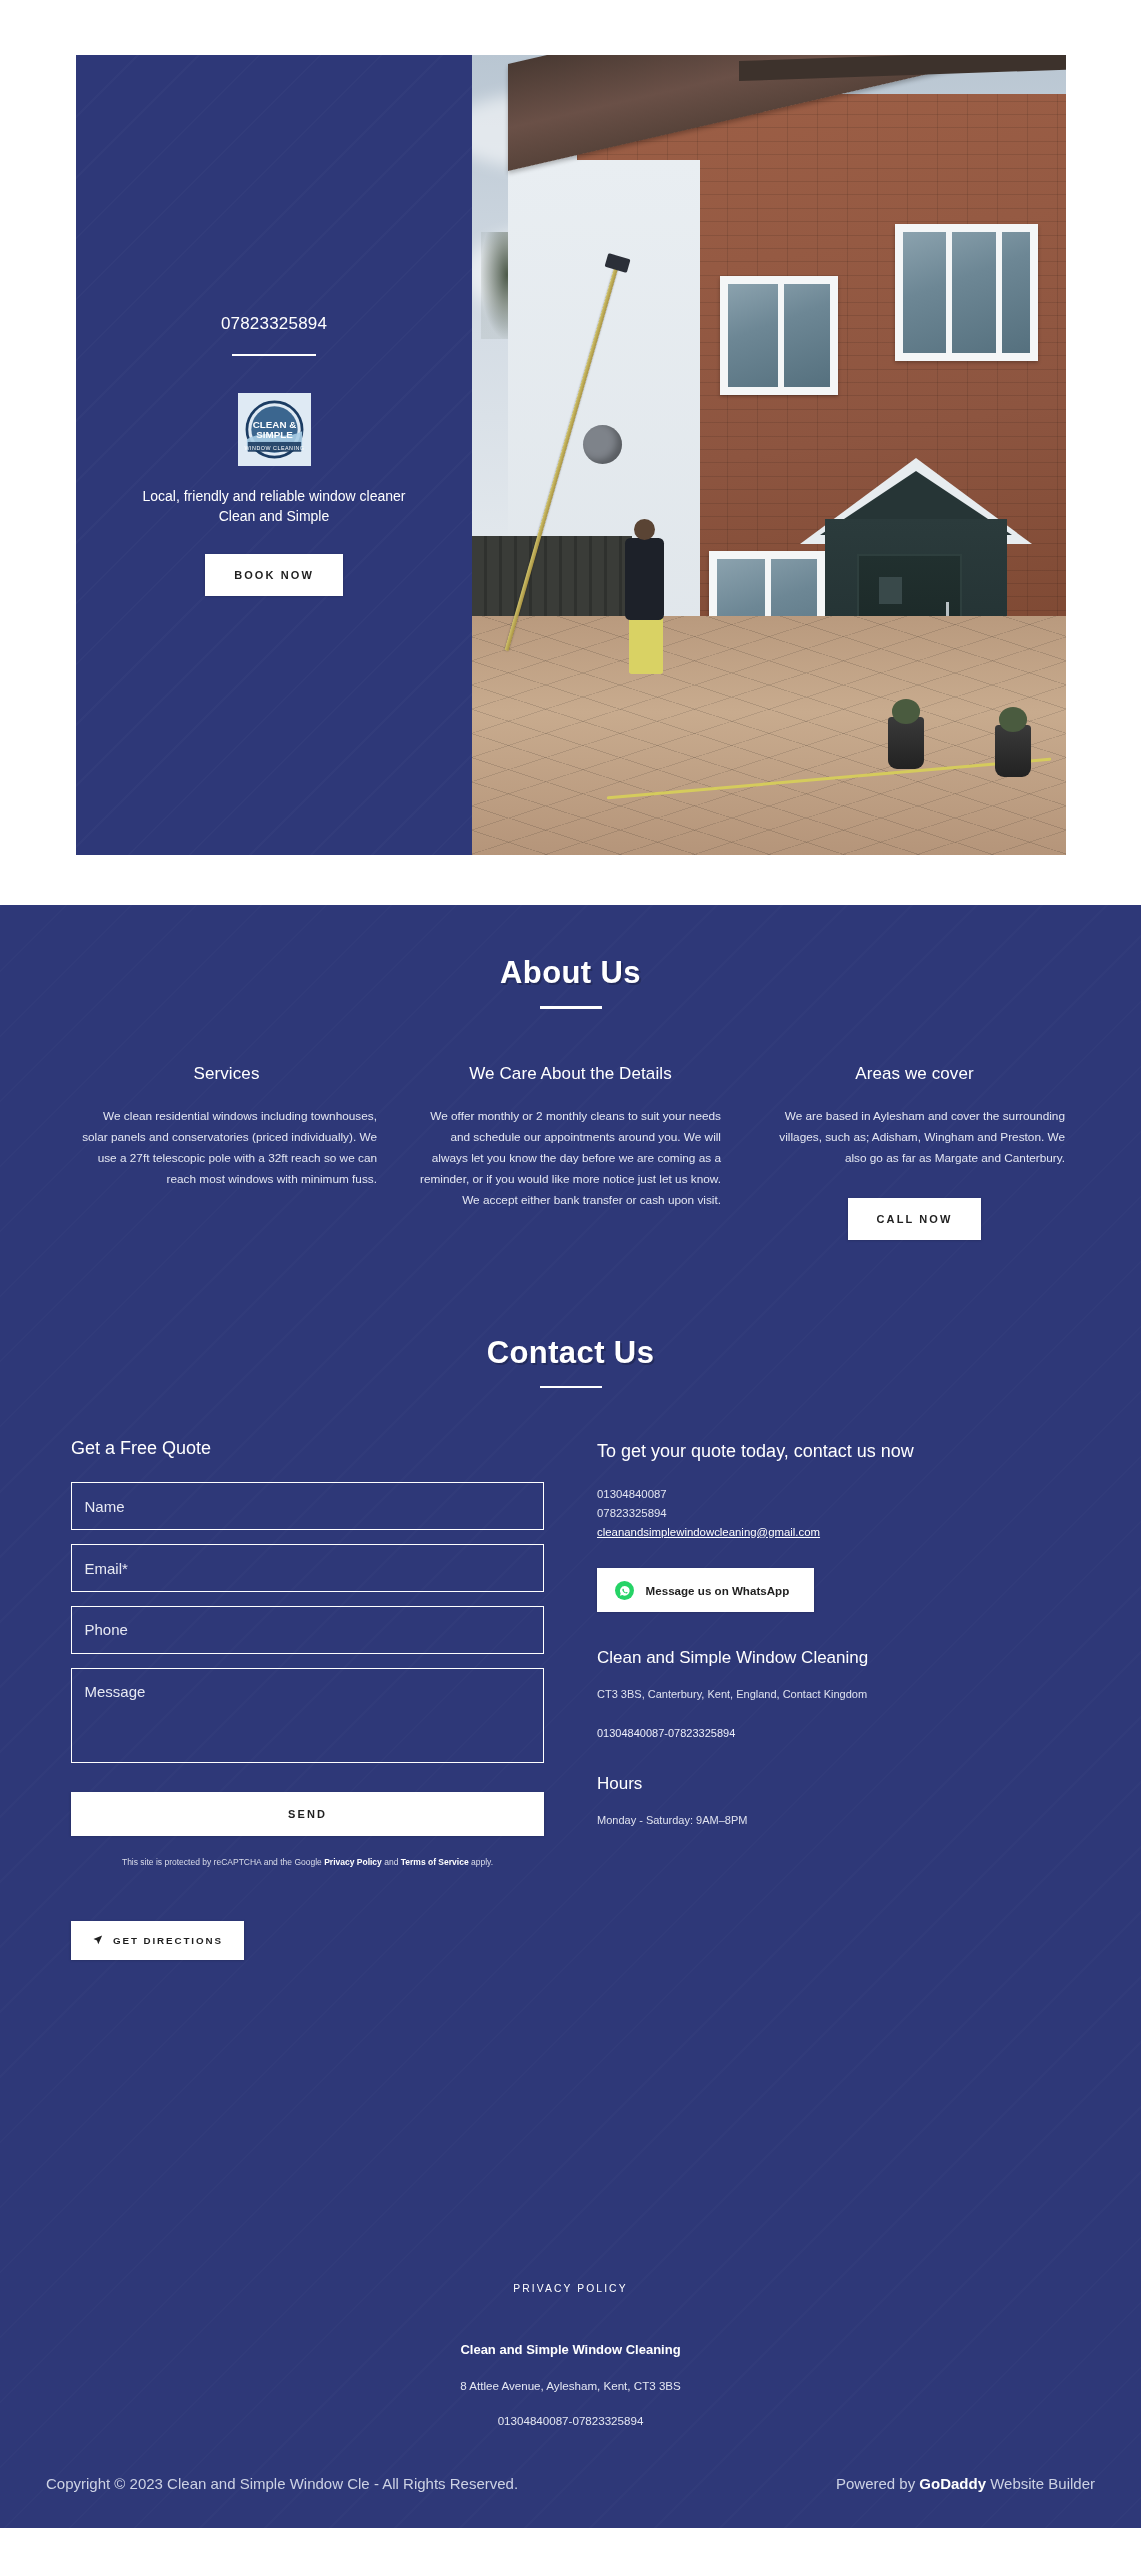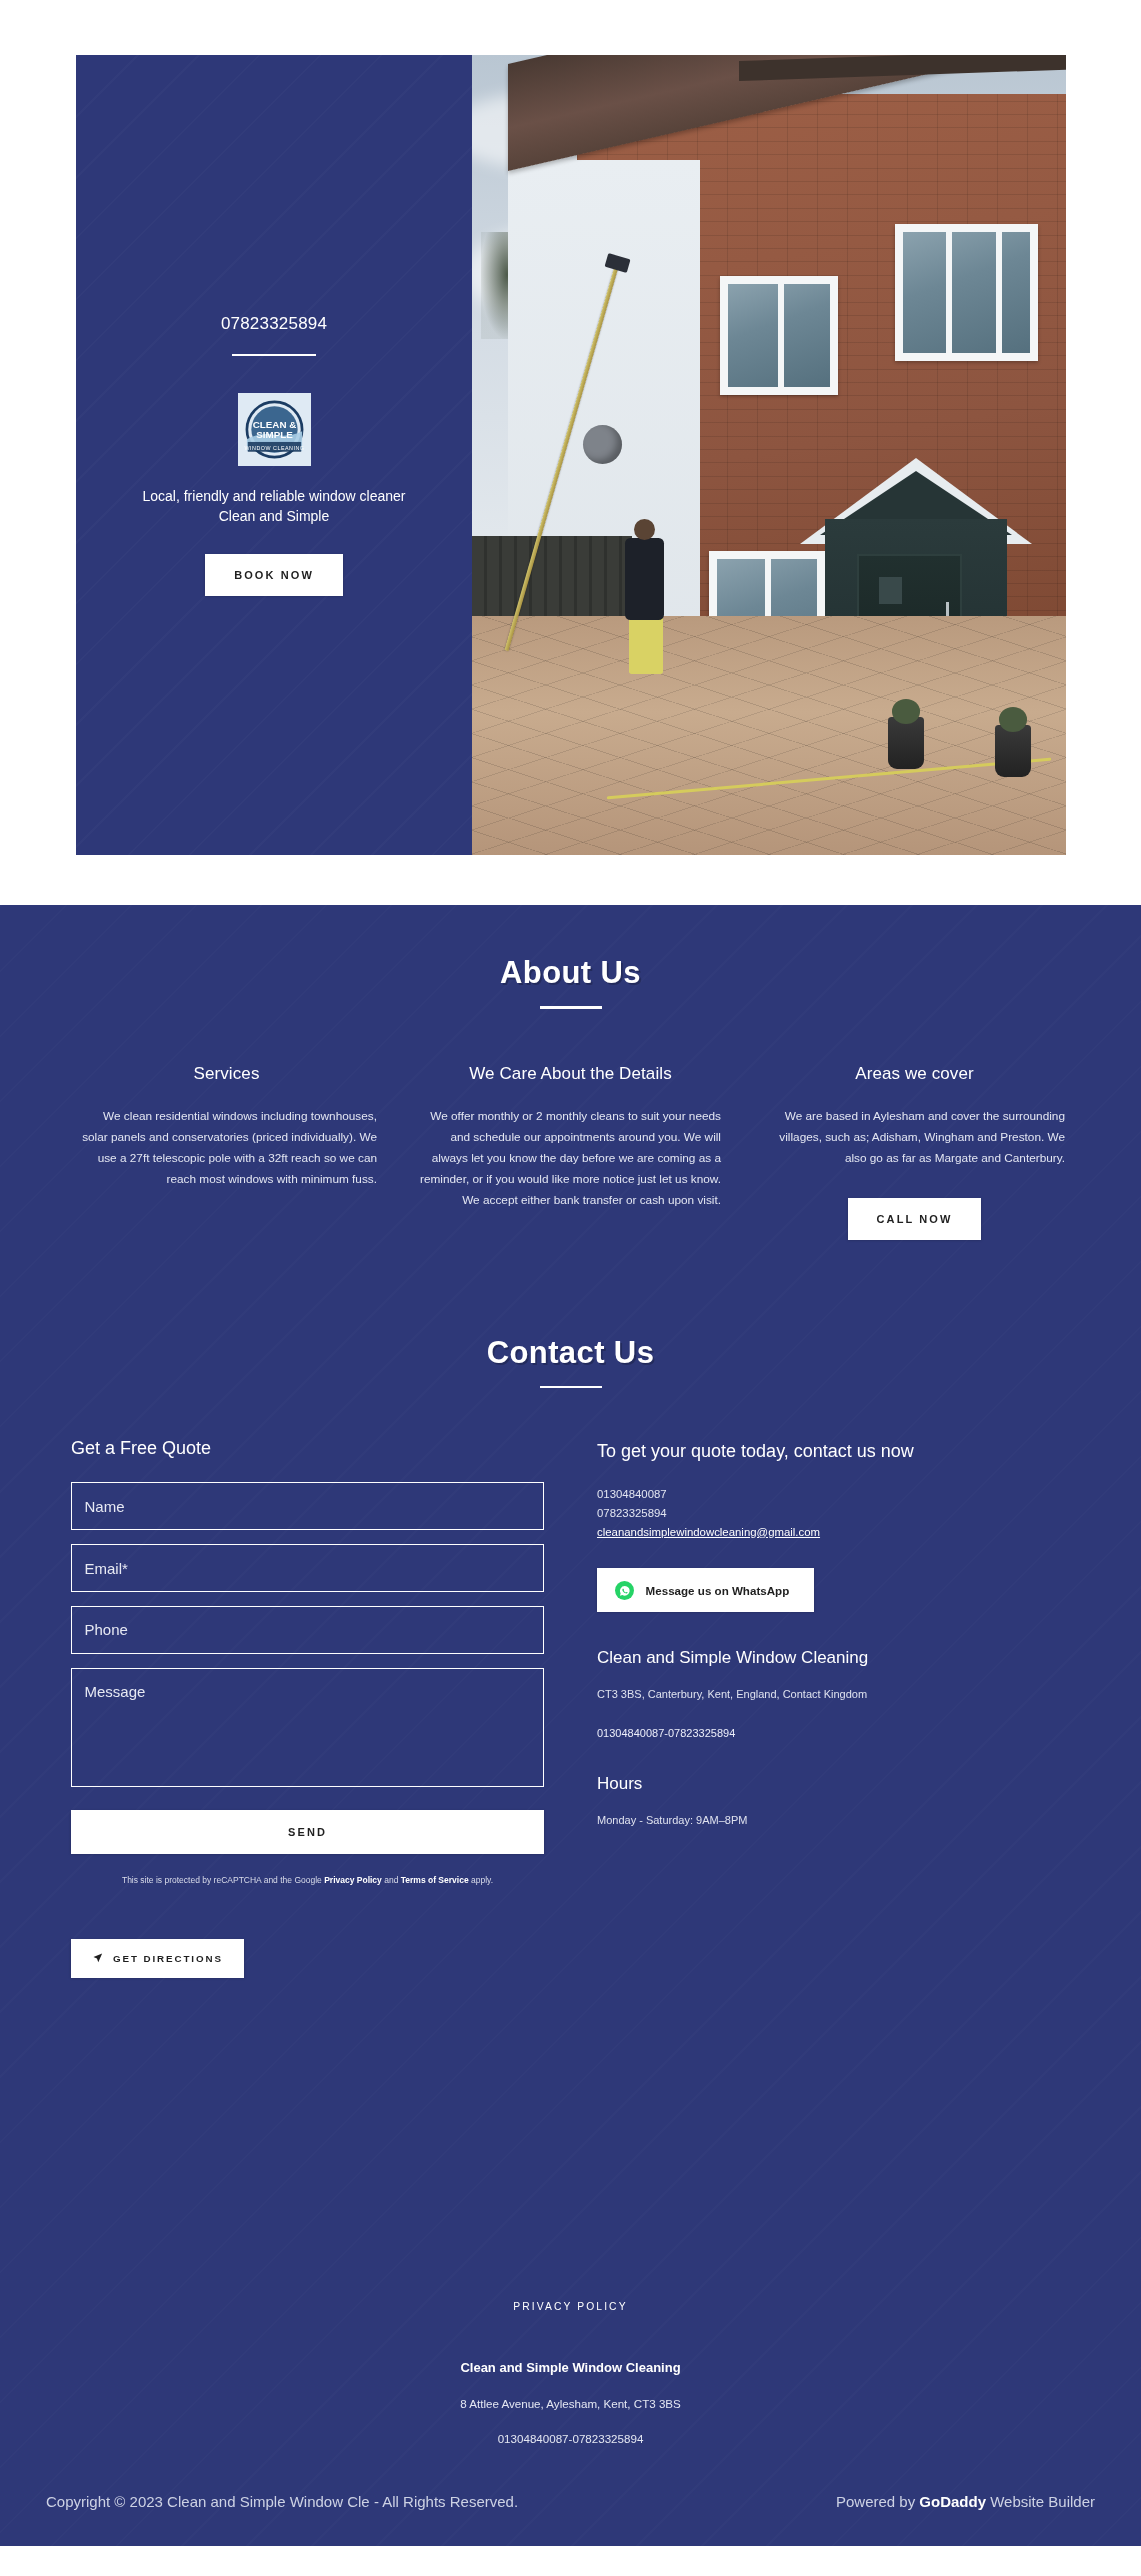--- a/index.html
+++ b/index.html
@@ -244,21 +244,21 @@
     border: 0.9px solid #ffffff;
     color: #ffffff;
     font-family: "Liberation Sans", sans-serif;
     font-size: 15px;
     padding: 14.3px 12.5px;
     margin-bottom: 14.3px;
     display: block;
     outline: none;
   }
   .field::placeholder { color: #e7e9f3; opacity: 1; }
-  textarea.field { height: 119px; resize: none; margin-bottom: 23px; }
+  textarea.field { height: 95px; resize: none; margin-bottom: 29px; }
   .send-btn { width: 100%; padding: 16px 4px; margin-bottom: 19.6px; }
   .recaptcha {
     color: #d9dcea; font-size: 8.5px; text-align: center; line-height: 1.5;
   }
   .recaptcha a { color: #ffffff; text-decoration: none; font-weight: bold; }
 
   .info-list { color: #e2e5f1; font-size: 11.4px; line-height: 1.65; margin-bottom: 27px; }
   .info-list a { color: #ffffff; text-decoration: underline; }
   .whatsapp-btn {
     display: inline-flex; align-items: center; gap: 11.6px;

